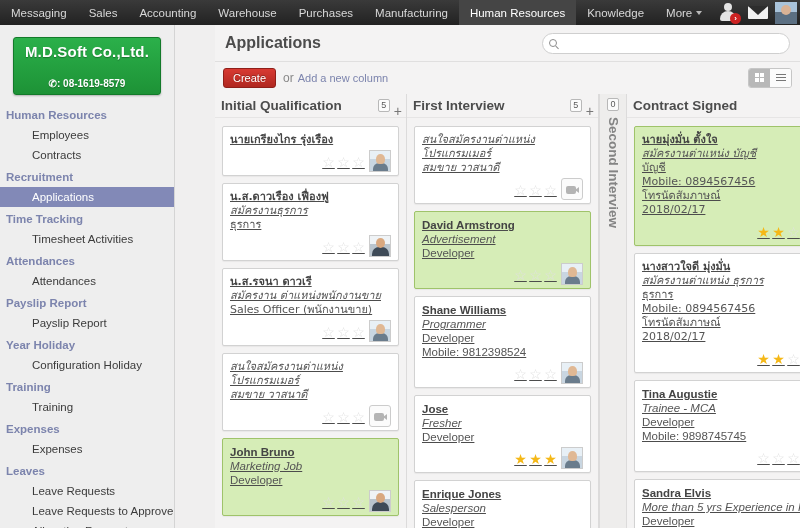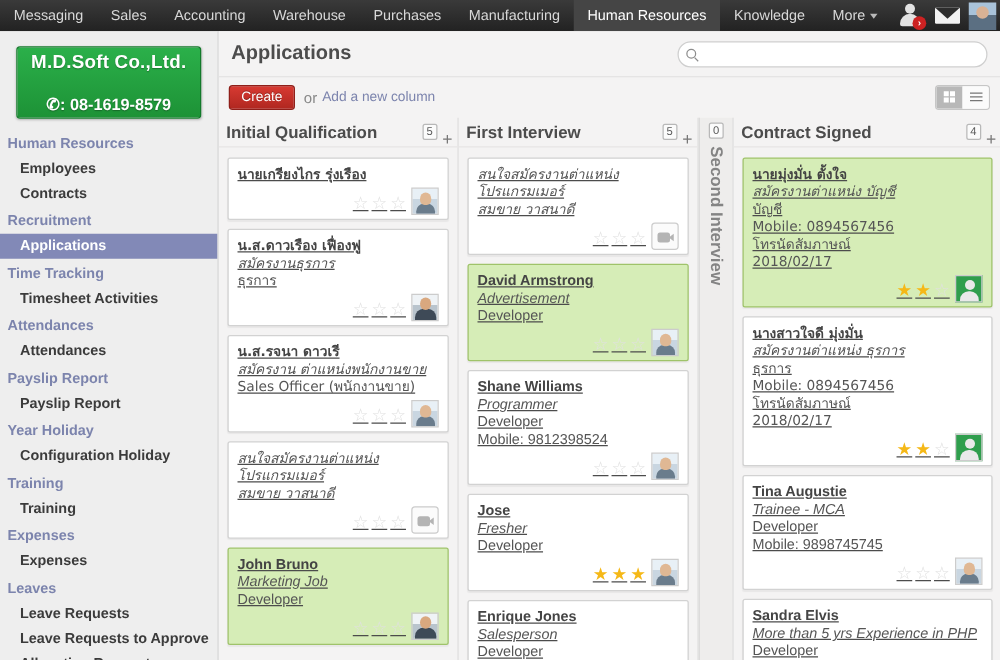--- a/index.html
+++ b/index.html
@@ -92,21 +92,21 @@
     overflow: hidden;
   }
   .avatar-top:after {
     content: "";
     position: absolute; left: 6px; top: 3px;
     width: 10px; height: 10px; border-radius: 50%;
     background: #d9b295;
   }
 
   
-  #wrap { display: flex; height: 503px; }
+  #wrap { display: flex; height: 503px; gap: 40px; }
 
   
   #sidebar {
     width: 175px;
     min-width: 175px;
     background: #eeeeee;
     border-right: 1px solid #d4d4d4;
     overflow: hidden;
     position: relative;
   }
@@ -122,37 +122,36 @@
     display: flex; flex-direction: column;
     align-items: center; justify-content: center;
     box-shadow: 0 1px 2px rgba(0,0,0,.25);
   }
   #logo-name {
     font-size: 15px; font-weight: bold;
     letter-spacing: .2px;
     text-shadow: 0 1px 1px rgba(0,0,0,.3);
   }
   #logo-phone {
-    font-size: 13px; font-weight: bold; margin-top: 18px;
+    font-size: 10px; font-weight: bold; margin-top: 18px;
     text-shadow: 0 1px 1px rgba(0,0,0,.3);
   }
   .sb-group {
     color: #7c84ad;
     font-weight: bold;
     font-size: 11.5px;
     padding: 6px 0 4px 6px;
   }
   .sb-item {
     font-size: 11.5px;
     color: #3b3b3b;
-    padding: 4px 0 4px 16px;
+    padding: 4px 0 4px 32px;
     white-space: nowrap;
     overflow: hidden;
     cursor: pointer;
-    font-weight: bold;
   }
   .sb-item.selected {
     background: #8289b7;
     color: #fff;
   }
 
   
   #main {
     flex: 1;
     background: #f4f3f3;

